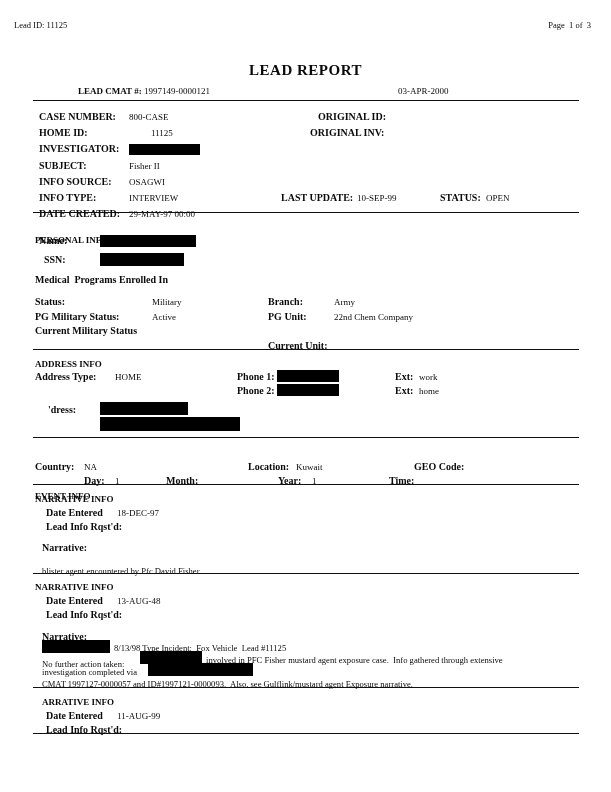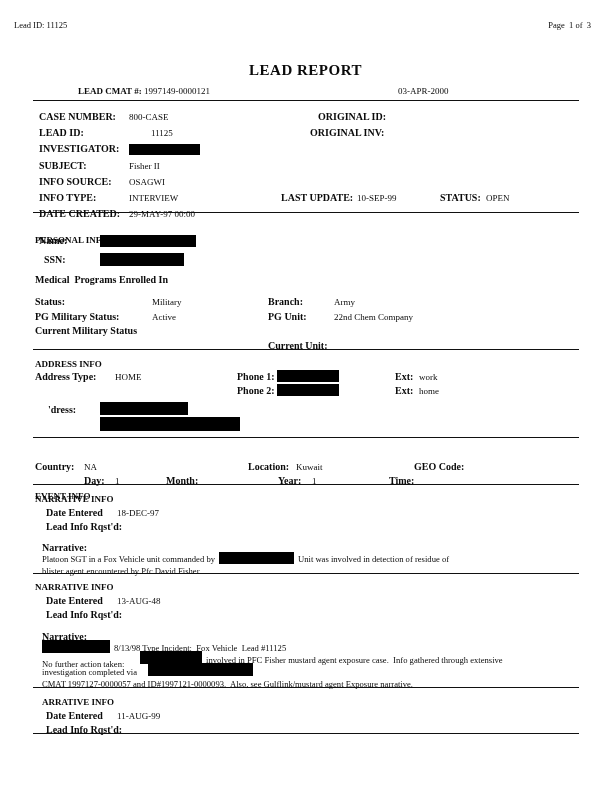--- a/index.html
+++ b/index.html
@@ -121,21 +121,21 @@
     <span class="date">03-APR-2000</span>
   </div>
 
   <div class="rule" style="top:100px;"></div>
 
   <div class="abs" style="top:106px; left:39px;"><span class="lbl">CASE NUMBER:</span></div>
   <div class="abs" style="top:106px; left:129px;"><span class="val">800-CASE</span></div>
   <div class="abs" style="top:106px; left:310px;margin-left:8px;"><span class="lbl">ORIGINAL ID:</span></div>
   <div class="abs" style="top:106px; left:400px;"><span class="val"></span></div>
 
-  <div class="abs" style="top:122px; left:39px;"><span class="lbl">LEAD ID:</span></div>
+  <div class="abs" style="top:122px; left:39px;"><span class="lbl">HOME ID:</span></div>
   <div class="abs" style="top:122px; left:129px;margin-left:22px;"><span class="val">11125</span></div>
   <div class="abs" style="top:122px; left:310px;"><span class="lbl">ORIGINAL INV:</span></div>
   <div class="abs" style="top:122px; left:400px;"><span class="val"></span></div>
 
   <div class="abs" style="top:138px; left:39px;"><span class="lbl">INVESTIGATOR:</span></div>
   <div class="abs" style="top:139px; left:129px;"><span class="redact" style="width:71px;height:11px;"></span></div>
 
   <div class="abs" style="top:155px; left:39px;"><span class="lbl">SUBJECT:</span></div>
   <div class="abs" style="top:155px; left:129px;"><span class="val">Fisher II</span></div>
 
@@ -217,23 +217,20 @@
   <div class="abs" style="top:470px; left:424px;"><span class="val"></span></div>
 
   <div class="rule" style="top:484px;"></div>
 
   <div class="abs" style="top:488px; left:35px;"><span class="sect-label">NARRATIVE INFO</span></div>
   <div class="abs" style="top:502px; left:46px;"><span class="lbl">Date Entered</span></div>
   <div class="abs" style="top:502px; left:117px;"><span class="val">18-DEC-97</span></div>
   <div class="abs" style="top:516px; left:46px;"><span class="lbl">Lead Info Rqst'd:</span></div>
 
   <div class="abs" style="top:537px; left:42px;"><span class="lbl">Narrative:</span></div>
-  <div class="abs" style="top:548px; left:42px; width:520px;">
-    <span class="narr-text">Platoon SGT in a Fox Vehicle unit commanded by</span><span class="redact" style="width:75px;height:12px;margin:0 4px;"></span><span class="narr-text">Unit was involved in detection of residue of</span>
-  </div>
   <div class="abs" style="top:560px; left:42px;"><span class="narr-text">blister agent encountered by Pfc David Fisher.</span></div>
 
   <div class="rule" style="top:573px;"></div>
 
   <div class="abs" style="top:576px; left:35px;"><span class="sect-label">NARRATIVE INFO</span></div>
   <div class="abs" style="top:590px; left:46px;"><span class="lbl">Date Entered</span></div>
   <div class="abs" style="top:590px; left:117px;"><span class="val">13-AUG-48</span></div>
   <div class="abs" style="top:604px; left:46px;"><span class="lbl">Lead Info Rqst'd:</span></div>
 
   <div class="abs" style="top:626px; left:42px;"><span class="lbl">Narrative:</span></div>

